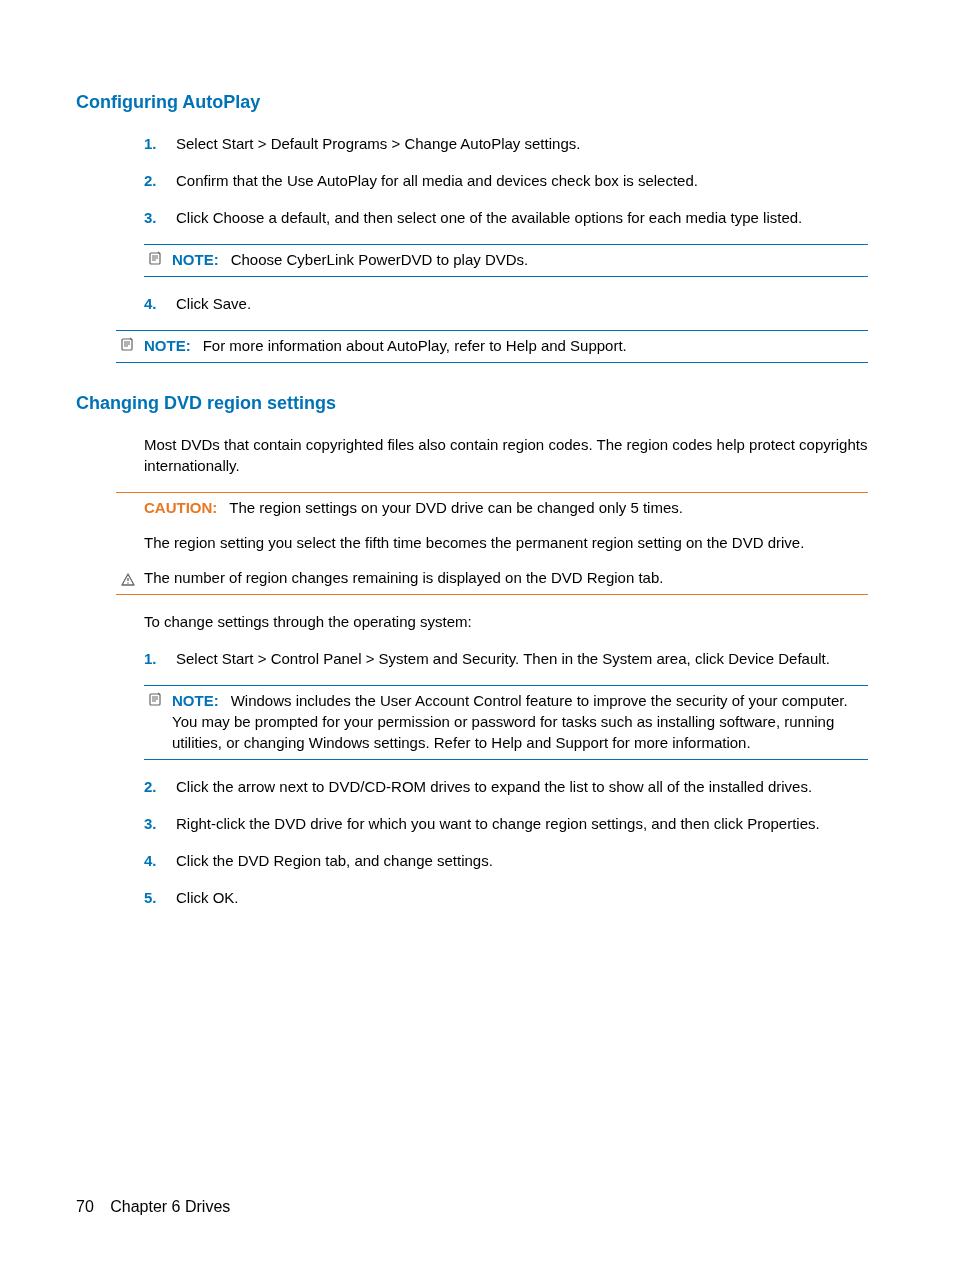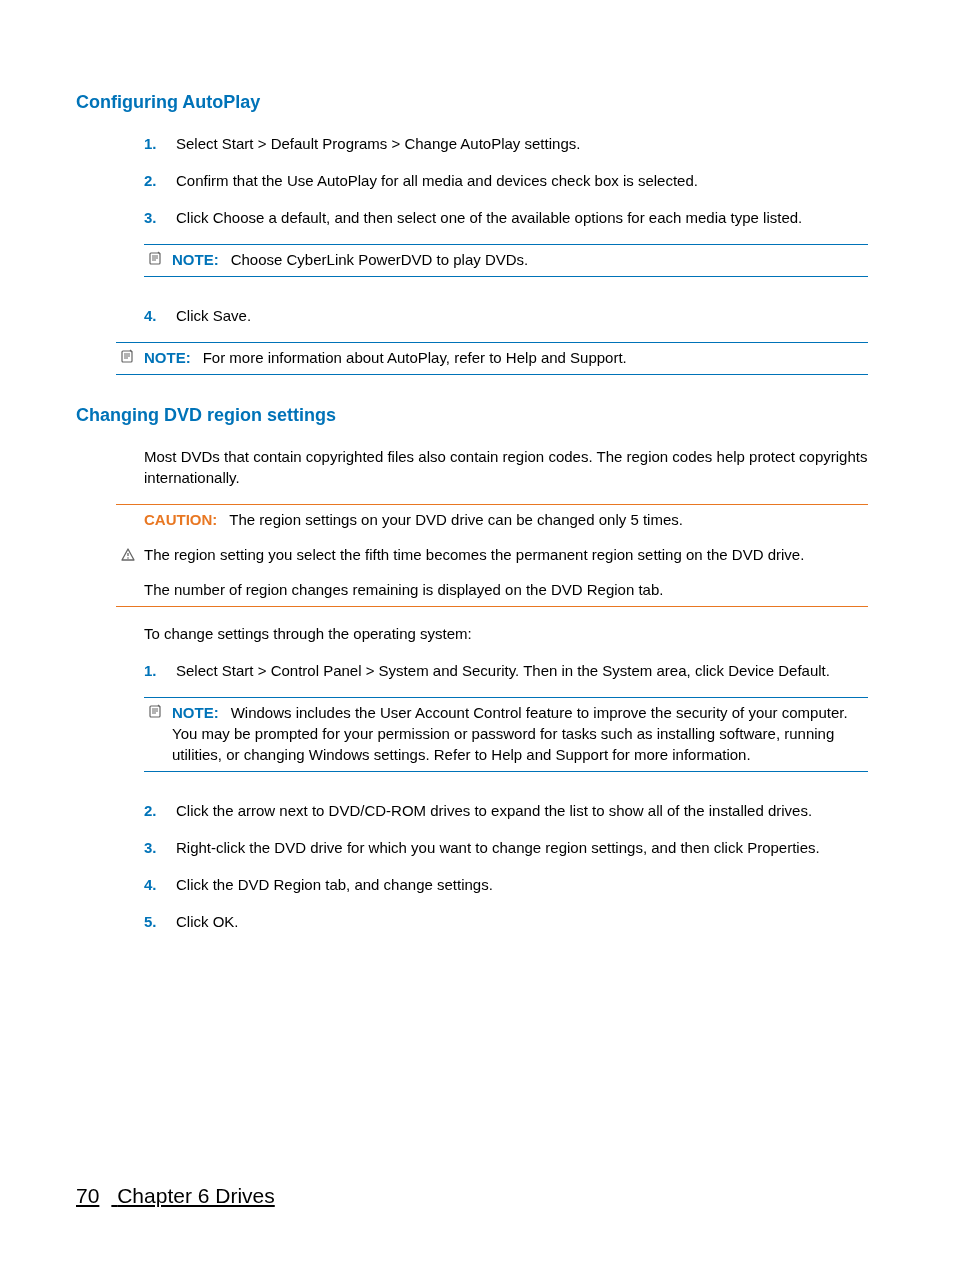--- a/index.html
+++ b/index.html
@@ -35,21 +35,21 @@
     }
     .ol-body {
       flex: 1;
     }
     .note-box {
       border-top: 1px solid #0073b8;
       border-bottom: 1px solid #0073b8;
       display: flex;
       align-items: flex-start;
       padding: 4px 0 6px 0;
-      margin-bottom: 28px;
+      margin-bottom: 16px;
     }
     .note-box.outer {
       margin-left: 40px;
     }
     .note-box.inner {
       margin-left: 68px;
     }
     .note-icon, .caution-icon {
       flex-shrink: 0;
       width: 24px;
@@ -69,38 +69,37 @@
       margin-right: 12px;
     }
     .note-content {
       flex: 1;
       padding-left: 4px;
     }
     .caution-box {
       border-top: 1px solid #e87722;
       border-bottom: 1px solid #e87722;
       display: flex;
-      align-items: center;
+      align-items: flex-end;
       padding: 4px 0 6px 0;
       margin-bottom: 16px;
       margin-left: 40px;
     }
     .para {
       margin-left: 68px;
       margin-bottom: 16px;
     }
     .section2 {
       margin-top: 28px;
     }
     .footer {
       position: absolute;
-      bottom: 60px;
+      bottom: 52px;
       left: 76px;
-      font-size: 21px;
-      text-decoration: underline;
+      font-size: 16px;
     }
     .footer .pg {
       margin-right: 12px;
     }
     b { font-weight: normal; }
   </style>
 </head>
 <body>
 
 <h2>Configuring AutoPlay</h2>

